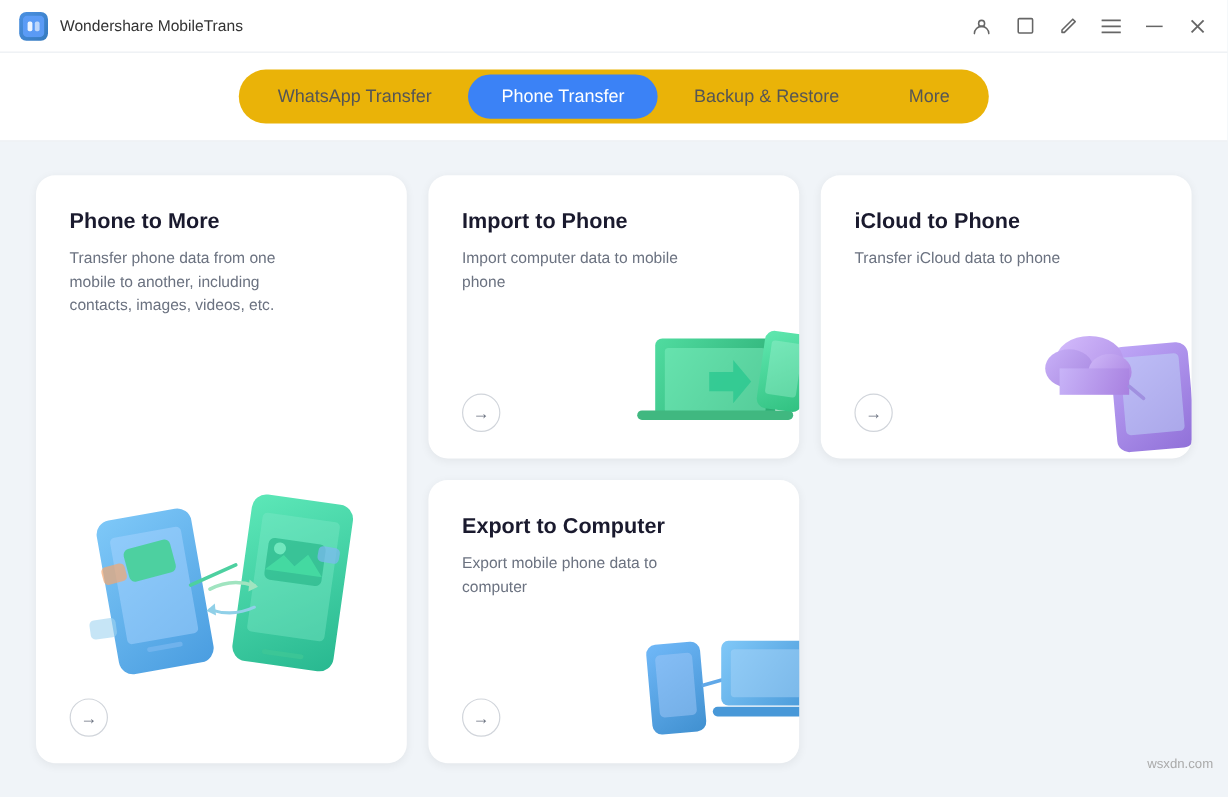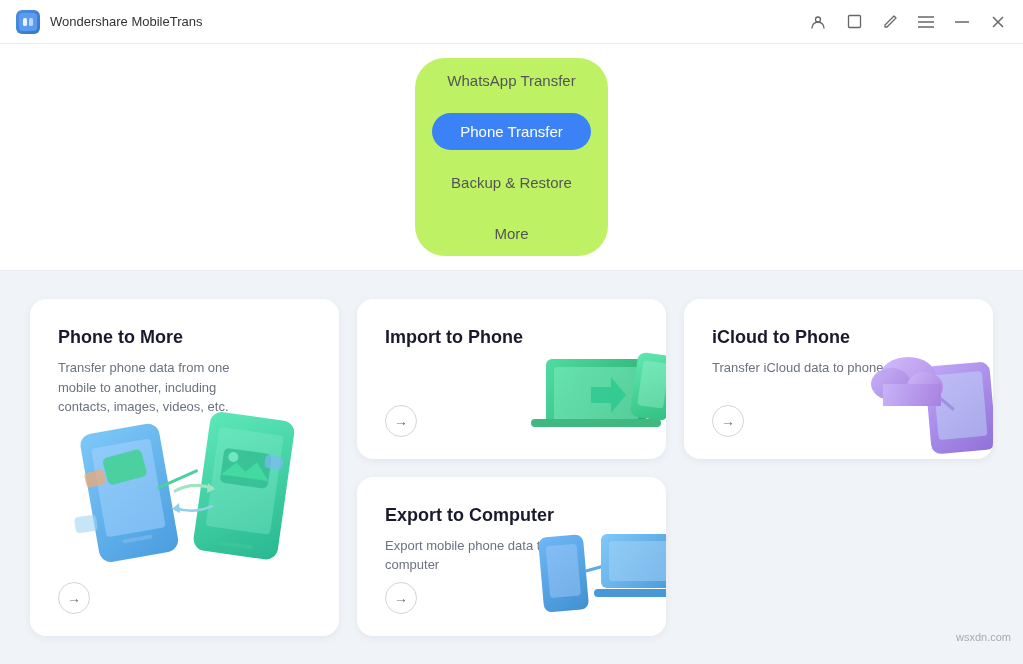--- a/index.html
+++ b/index.html
@@ -67,25 +67,24 @@
       background: #ffffff;
       padding: 14px 0 14px;
       display: flex;
       justify-content: center;
       flex-shrink: 0;
       border-bottom: 1px solid #e8ecf0;
     }
     .nav-tabs {
       display: flex;
       align-items: center;
-      background: #bef264;
+      background: #eab308;
       border-radius: 30px;
       padding: 4px;
-      gap: 14px;
-      flex-direction: column;
+      gap: 2px;
     }
     .nav-tab {
       padding: 10px 28px;
       border-radius: 24px;
       font-size: 15px;
       font-weight: 500;
       color: #555;
       cursor: pointer;
       transition: all 0.2s;
       white-space: nowrap;
@@ -303,20 +302,21 @@
             <stop offset="100%" stop-color="#28b890"></stop>
           </linearGradient>
         </defs>
       </svg>
     </div>
     <div class="card-arrow">→</div>
   </div>
 
   <div class="card">
     <div class="card-title">Import to Phone</div>
+    <div class="card-desc">Import computer data to mobile phone</div>
     <div class="illustration illus-import">
       <svg width="160" height="130" viewBox="0 0 160 130" fill="none">
 
         <g transform="translate(10,20)">
           <rect x="10" y="10" width="100" height="68" rx="6" fill="url(#laptopGreen)"></rect>
           <rect x="18" y="18" width="84" height="54" rx="3" fill="#80eec0" opacity="0.5"></rect>
 
           <path d="M55 38 L75 38 L75 28 L90 46 L75 64 L75 54 L55 54 Z" fill="#2ac890" opacity="0.8"></path>
         </g>
 

